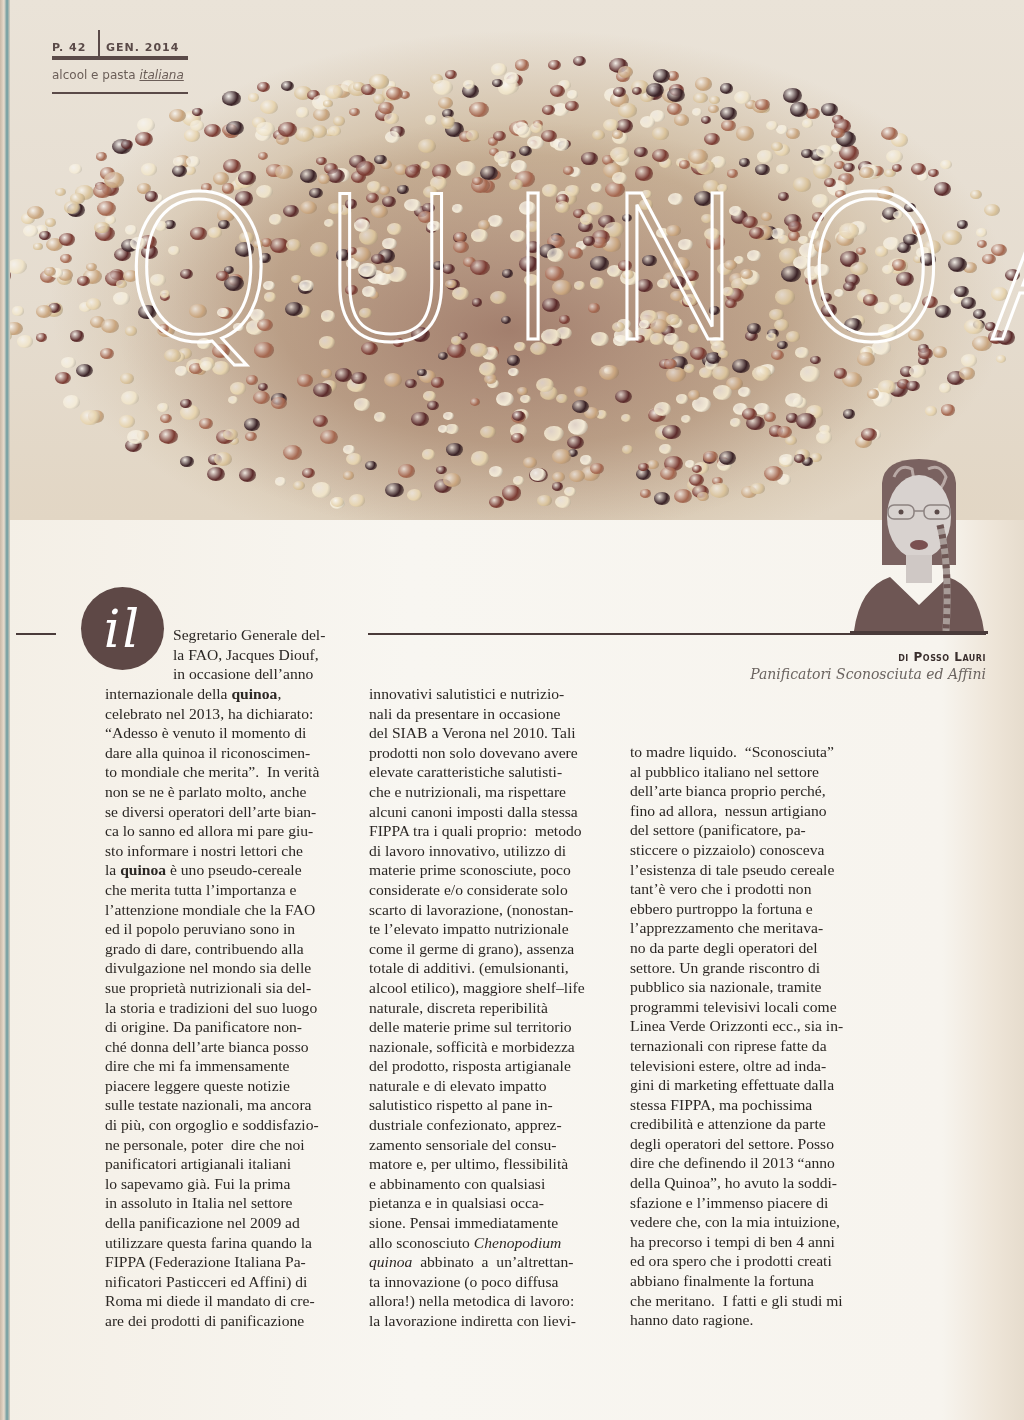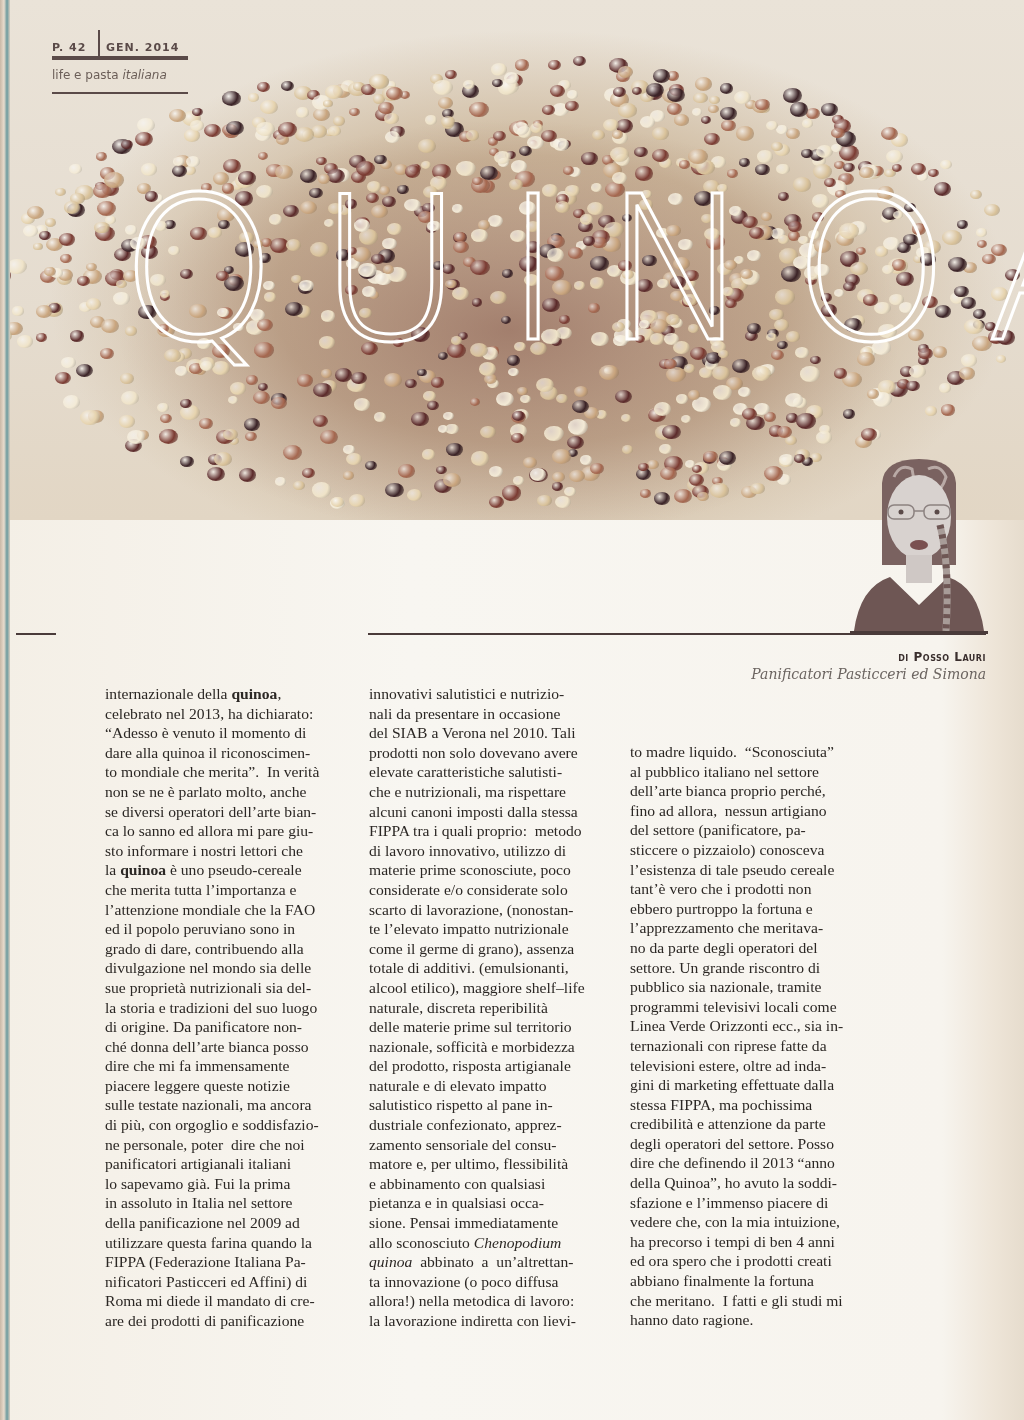--- a/index.html
+++ b/index.html
@@ -13,21 +13,21 @@
       linear-gradient(180deg,#eae3d8 0%,#e5dccf 60%,#e2d6c4 100%); }
   .grain { position:absolute; border-radius:50%; }
   .hero-title { position:absolute; left:110px; top:170px; font-family:"DejaVu Sans", sans-serif; font-weight:200; font-size:200px; letter-spacing:40px; color:transparent; -webkit-text-stroke:3px #ffffff; line-height:1; }
   .header-meta { position:absolute; left:52px; top:30px; width:136px; }
   .meta-row { display:flex; align-items:flex-end; height:26px; font-family:"DejaVu Sans", sans-serif; font-weight:bold; font-size:11px; color:#5a4a48; letter-spacing:1px; }
   .meta-page { width:46px; padding-bottom:2px; }
   .meta-sep { width:2px; height:26px; background:#5a4a48; margin-right:6px; }
   .meta-date { padding-bottom:2px;margin-top:8px; }
   .meta-bar { height:4px; background:#5a4a48; }
   .meta-pub { font-family:"DejaVu Sans", sans-serif; font-size:12px; color:#6b5e58; margin-top:8px; }
-  .meta-pub .it { font-style:italic; }
+  .meta-pub .it { font-style:italic;text-decoration:underline; }
   .meta-rule { height:2px; background:#5a4a48; margin-top:10px; }
   .banner { position:absolute; left:209px; top:500px; width:618px; height:58px; background:#5c4847; display:flex; align-items:center; justify-content:center; }
   .banner span { font-family:"DejaVu Sans", sans-serif; font-weight:bold; font-size:26px; color:#ffffff; letter-spacing:1px; }
   .avatar { position:absolute; left:850px; top:455px; width:138px; height:180px; }
   .rule-left { position:absolute; left:16px; top:633px; width:40px; height:2px; background:#4a3b3a; }
   .rule-right { position:absolute; left:368px; top:633px; width:618px; height:2px; background:#4a3b3a; }
   .dropcap { position:absolute; left:81px; top:587px; width:83px; height:83px; border-radius:50%; background:#5e4846; color:#fff; display:flex; align-items:center; justify-content:center; font-family:"DejaVu Serif", serif; font-style:italic; font-weight:100; font-size:52px; letter-spacing:2px; }
   .byline { position:absolute; right:38px; top:650px; text-align:right; }
   .byline-name { font-family:"DejaVu Sans", sans-serif; font-weight:bold; font-size:12px; color:#3a2f2e; font-variant:small-caps; letter-spacing:0.5px; }
   .byline-role { font-family:"DejaVu Serif", serif; font-style:italic; font-size:14px; color:#6b6460; line-height:20px; }
@@ -943,21 +943,21 @@
     <div class="hero-title">QUINOA</div>
   </div>
 
   <div class="header-meta">
     <div class="meta-row">
       <span class="meta-page">P. 42</span>
       <span class="meta-sep"></span>
       <span class="meta-date">GEN. 2014</span>
     </div>
     <div class="meta-bar"></div>
-    <div class="meta-pub"><span>life e pasta </span><span class="it">italiana</span></div>
+    <div class="meta-pub"><span>alcool e pasta </span><span class="it">italiana</span></div>
     <div class="meta-rule"></div>
   </div>
 
 
   <svg class="avatar" viewBox="0 0 138 180" aria-label="illustrated portrait of the author">
     <path d="M32 28 Q34 4 69 4 Q104 4 106 28 L106 110 L32 110 Z" fill="#7a6260"></path>
     <path d="M44 22 Q50 8 62 14 Q66 30 60 40 M78 14 Q90 8 96 22 Q92 36 82 40" stroke="#b9aaa6" stroke-width="3" fill="none"></path>
     <ellipse cx="69" cy="62" rx="32" ry="42" fill="#d8d2cf"></ellipse>
     <rect x="38" y="50" width="26" height="14" rx="6" fill="none" stroke="#8c8280" stroke-width="1.5"></rect>
     <rect x="74" y="50" width="26" height="14" rx="6" fill="none" stroke="#8c8280" stroke-width="1.5"></rect>
@@ -968,22 +968,24 @@
     <rect x="56" y="100" width="26" height="28" fill="#cfc8c5"></rect>
     <path d="M4 176 Q10 132 40 122 L69 150 L98 122 Q128 132 134 176 Z" fill="#6e5654"></path>
     <path d="M90 70 Q100 110 96 176" stroke="#a89c98" stroke-width="7" fill="none"></path>
     <path d="M90 70 Q100 110 96 176" stroke="#6e5654" stroke-width="7" stroke-dasharray="4 6" fill="none"></path>
     <rect x="0" y="176" width="138" height="3" fill="#4a3b3a"></rect>
   </svg>
 
   <div class="rule-left"></div>
   <div class="rule-right"></div>
 
+  <div class="dropcap">il</div>
 
   <div class="byline">
     <div class="byline-name"><span>di</span> <span>Posso Lauri</span></div>
-    <div class="byline-role">Panificatori Pasticceri ed Simona</div>
+    <div class="byline-role">Panificatori Sconosciuta ed Affini</div>
   </div>
 
+  <div class="col col1a"><span class="line">Segretario Generale del-</span><span class="line">la FAO, Jacques Diouf,</span><span class="line">in occasione dell’anno</span></div>
   <div class="col col1b"><span class="line">internazionale della <b>quinoa</b>,</span><span class="line">celebrato nel 2013, ha dichiarato:</span><span class="line">“Adesso è venuto il momento di</span><span class="line">dare alla quinoa il riconoscimen-</span><span class="line">to mondiale che merita”.  In verità</span><span class="line">non se ne è parlato molto, anche</span><span class="line">se diversi operatori dell’arte bian-</span><span class="line">ca lo sanno ed allora mi pare giu-</span><span class="line">sto informare i nostri lettori che</span><span class="line">la <b>quinoa</b> è uno pseudo-cereale</span><span class="line">che merita tutta l’importanza e</span><span class="line">l’attenzione mondiale che la FAO</span><span class="line">ed il popolo peruviano sono in</span><span class="line">grado di dare, contribuendo alla</span><span class="line">divulgazione nel mondo sia delle</span><span class="line">sue proprietà nutrizionali sia del-</span><span class="line">la storia e tradizioni del suo luogo</span><span class="line">di origine. Da panificatore non-</span><span class="line">ché donna dell’arte bianca posso</span><span class="line">dire che mi fa immensamente</span><span class="line">piacere leggere queste notizie</span><span class="line">sulle testate nazionali, ma ancora</span><span class="line">di più, con orgoglio e soddisfazio-</span><span class="line">ne personale, poter  dire che noi</span><span class="line">panificatori artigianali italiani</span><span class="line">lo sapevamo già. Fui la prima</span><span class="line">in assoluto in Italia nel settore</span><span class="line">della panificazione nel 2009 ad</span><span class="line">utilizzare questa farina quando la</span><span class="line">FIPPA (Federazione Italiana Pa-</span><span class="line">nificatori Pasticceri ed Affini) di</span><span class="line">Roma mi diede il mandato di cre-</span><span class="line">are dei prodotti di panificazione</span></div>
   <div class="col col2"><span class="line">innovativi salutistici e nutrizio-</span><span class="line">nali da presentare in occasione</span><span class="line">del SIAB a Verona nel 2010. Tali</span><span class="line">prodotti non solo dovevano avere</span><span class="line">elevate caratteristiche salutisti-</span><span class="line">che e nutrizionali, ma rispettare</span><span class="line">alcuni canoni imposti dalla stessa</span><span class="line">FIPPA tra i quali proprio:  metodo</span><span class="line">di lavoro innovativo, utilizzo di</span><span class="line">materie prime sconosciute, poco</span><span class="line">considerate e/o considerate solo</span><span class="line">scarto di lavorazione, (nonostan-</span><span class="line">te l’elevato impatto nutrizionale</span><span class="line">come il germe di grano), assenza</span><span class="line">totale di additivi. (emulsionanti,</span><span class="line">alcool etilico), maggiore shelf–life</span><span class="line">naturale, discreta reperibilità</span><span class="line">delle materie prime sul territorio</span><span class="line">nazionale, sofficità e morbidezza</span><span class="line">del prodotto, risposta artigianale</span><span class="line">naturale e di elevato impatto</span><span class="line">salutistico rispetto al pane in-</span><span class="line">dustriale confezionato, apprez-</span><span class="line">zamento sensoriale del consu-</span><span class="line">matore e, per ultimo, flessibilità</span><span class="line">e abbinamento con qualsiasi</span><span class="line">pietanza e in qualsiasi occa-</span><span class="line">sione. Pensai immediatamente</span><span class="line">allo sconosciuto <i>Chenopodium</i></span><span class="line"><i>quinoa</i>  abbinato  a  un’altrettan-</span><span class="line">ta innovazione (o poco diffusa</span><span class="line">allora!) nella metodica di lavoro:</span><span class="line">la lavorazione indiretta con lievi-</span></div>
   <div class="col col3"><span class="line">to madre liquido.  “Sconosciuta”</span><span class="line">al pubblico italiano nel settore</span><span class="line">dell’arte bianca proprio perché,</span><span class="line">fino ad allora,  nessun artigiano</span><span class="line">del settore (panificatore, pa-</span><span class="line">sticcere o pizzaiolo) conosceva</span><span class="line">l’esistenza di tale pseudo cereale</span><span class="line">tant’è vero che i prodotti non</span><span class="line">ebbero purtroppo la fortuna e</span><span class="line">l’apprezzamento che meritava-</span><span class="line">no da parte degli operatori del</span><span class="line">settore. Un grande riscontro di</span><span class="line">pubblico sia nazionale, tramite</span><span class="line">programmi televisivi locali come</span><span class="line">Linea Verde Orizzonti ecc., sia in-</span><span class="line">ternazionali con riprese fatte da</span><span class="line">televisioni estere, oltre ad inda-</span><span class="line">gini di marketing effettuate dalla</span><span class="line">stessa FIPPA, ma pochissima</span><span class="line">credibilità e attenzione da parte</span><span class="line">degli operatori del settore. Posso</span><span class="line">dire che definendo il 2013 “anno</span><span class="line">della Quinoa”, ho avuto la soddi-</span><span class="line">sfazione e l’immenso piacere di</span><span class="line">vedere che, con la mia intuizione,</span><span class="line">ha precorso i tempi di ben 4 anni</span><span class="line">ed ora spero che i prodotti creati</span><span class="line">abbiano finalmente la fortuna</span><span class="line">che meritano.  I fatti e gli studi mi</span><span class="line">hanno dato ragione.</span></div>
 </div>
 
 </body></html>

